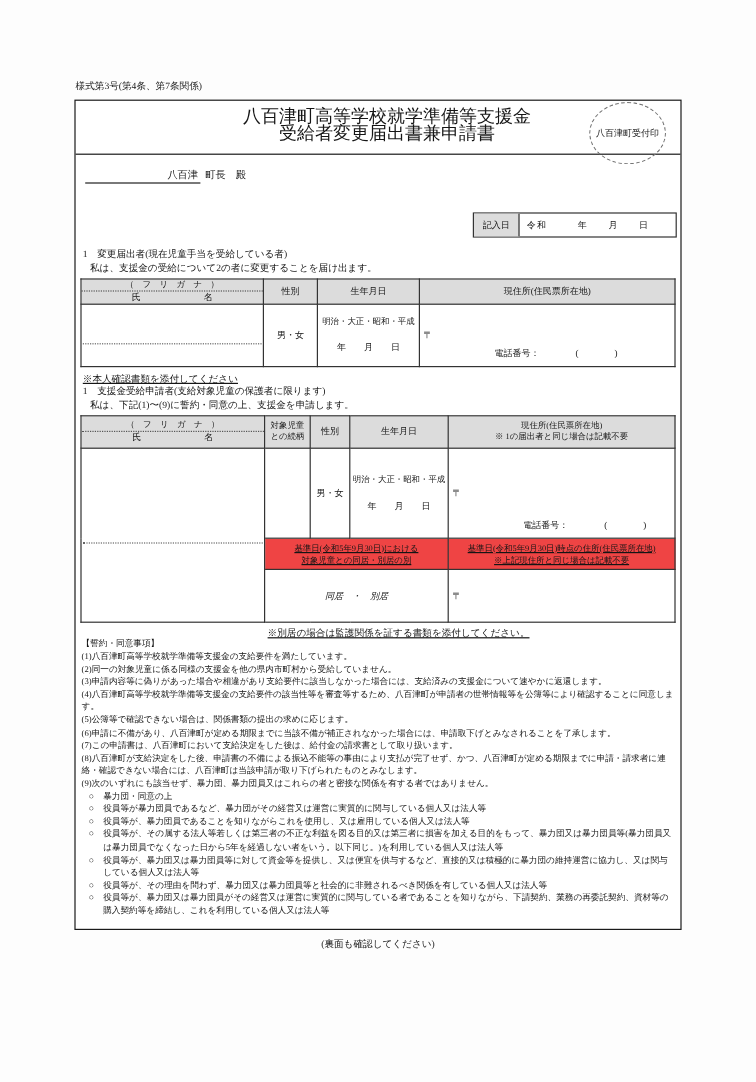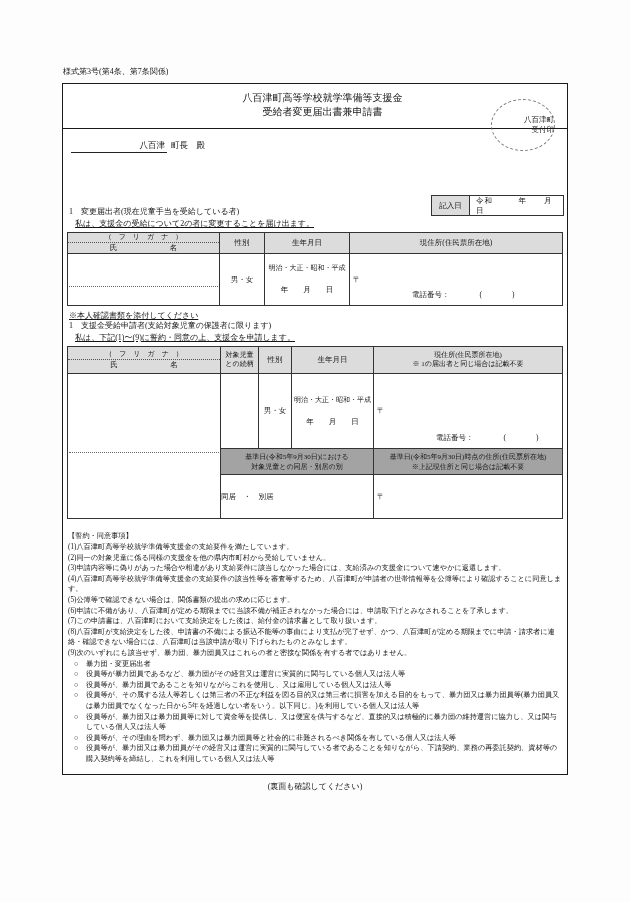--- a/index.html
+++ b/index.html
@@ -7,63 +7,63 @@
   body {
     font-family:"Liberation Serif","DejaVu Serif",serif;
     background:#fdfdfd; color:#151515; position:relative;
     -webkit-font-smoothing:antialiased;
   }
   .form-number { position:absolute; top:66px; left:63px; font-size:8px; }
   .sheet {
     position:absolute; top:83px; left:62px; width:506px; height:692px;
     border:1.5px solid #1a1a1a; background:#fff;
   }
-  .title-block { position:absolute; top:7px; left:15px; right:0; text-align:center; font-size:10px; line-height:14px; }
+  .title-block { position:absolute; top:7px; left:15px; right:0; text-align:center; font-size:15px; line-height:14px; }
   .title-sep { position:absolute; top:44px; left:0; right:0; border-top:1.5px solid #1a1a1a; }
   .stamp {
-    position:absolute; top:15px; right:12px; width:64px; height:52px;
+    position:absolute; top:1px; right:12px; width:64px; height:52px;
     border:1px dashed #777; border-radius:50%;
-    display:flex; flex-direction:column; align-items:flex-end; justify-content:center;
+    display:flex; align-items:center; justify-content:center;
     font-size:7.5px; line-height:10px; z-index:3; background:transparent;
   }
   .addressee { position:absolute; top:56px; left:8px; font-size:8.5px; }
   .addressee .line { display:inline-block; width:96px; border-bottom:1px solid #222; text-align:right; padding-right:2px; }
   .addressee .suffix { margin-left:4px;margin-top:22px; }
-  .entry-date { position:absolute; top:111px; right:3px; width:133px; height:21px; display:flex; border:1px solid #333; font-size:7.5px; }
+  .entry-date { position:absolute; top:93px; right:3px; width:170px; height:21px; display:flex; border:1px solid #333; font-size:7.5px; }
   .entry-date .lab { width:38px; background:#dcdcdc; border-right:1px solid #333; display:flex; align-items:center; justify-content:center; }
   .entry-date .val { flex:1; display:flex; align-items:center; padding-left:6px; letter-spacing:1px; }
 
   .sec { position:absolute; left:4px; right:4px; font-size:8px; }
   .sec1 { top:122px; }
   .sec2 { top:236px; }
   .sec-h { margin-left:2px; line-height:12px; }
-  .decl { margin-left:8px; line-height:12px; margin-bottom:2px;text-decoration:underline; }
+  .decl { margin-left:8px; line-height:12px; margin-bottom:2px; }
 
   table.t { width:100%; border-collapse:collapse; table-layout:fixed; font-size:7.5px;padding-left:16px; }
   table.t th, table.t td { border:1px solid #333; vertical-align:middle; }
   table.t th { background:#dcdcdc; font-weight:normal; text-align:center; padding:0; }
   .furi { border-bottom:1px dotted #555; font-size:7px; line-height:9px; }
   .nmh { line-height:10px; }
   td.namecell { vertical-align:top; }
   .furiline { height:14px; border-bottom:1px dotted #666; margin:0 1px; }
   td.c { text-align:center; }
   td.birth { text-align:center; padding:2px 0;margin-top:14px; }
   td.birth .era { font-size:7px; line-height:9px; }
   td.birth .ymd { margin-top:12px; }
   td.addr { position:relative; vertical-align:top; padding:2px 3px; }
   td.addr .tel { position:absolute; bottom:5px; left:62px; }
   .t1 tr.hdr th { height:20px; }
   .t1 tr.bdy td { height:52px; }
   .note1 { margin-top:4px; margin-left:2px; text-decoration:underline; line-height:11px; }
 
   .t2 tr.hdr th { height:27px; }
   .t2 tr.bdy td { height:75px; }
-  .t2 td.basehdr { background:#a3a3a3; text-align:center; font-size:7px; line-height:10px; height:26px; }
+  .t2 td.basehdr { background:#ef4444; text-align:center; font-size:7px; line-height:10px; height:26px;text-decoration:underline; }
   .t2 tr.basebdy td { height:44px; }
-  .t2 td.cohab { text-align:left; }
+  .t2 td.cohab { text-align:center;font-style:italic; }
   .hdr2l { font-size:7px; line-height:9.5px; }
   .note2 { margin-top:3px; margin-left:156px; text-decoration:underline; line-height:11px; }
 
   .pledge { position:absolute; top:446px; left:5px; right:4px; font-size:7.2px; line-height:10.6px; }
   .pledge-h { line-height:12px; }
   .pitem { }
   .bullet { display:flex; padding-left:6px; }
   .bullet .mk { flex:0 0 12px; }
   .bullet .tx { flex:1; }
 
@@ -189,36 +189,37 @@
         </td>
       </tr>
       <tr class="basebdy">
         <td class="cohab" colspan="3">同居　・　別居</td>
         <td class="addr">
           <div>〒</div>
         </td>
       </tr>
     </tbody>
       </table>
+    <div class="note2">※別居の場合は監護関係を証する書類を添付してください。</div>
   </div>
 
   <div class="pledge">
     <div class="pledge-h">【誓約・同意事項】</div>
     <div class="pitem">(1)八百津町高等学校就学準備等支援金の支給要件を満たしています。</div>
     <div class="pitem">(2)同一の対象児童に係る同様の支援金を他の県内市町村から受給していません。</div>
     <div class="pitem">(3)申請内容等に偽りがあった場合や相違があり支給要件に該当しなかった場合には、支給済みの支援金について速やかに返還します。</div>
     <div class="pitem">(4)八百津町高等学校就学準備等支援金の支給要件の該当性等を審査等するため、八百津町が申請者の世帯情報等を公簿等により確認することに同意します。</div>
     <div class="pitem">(5)公簿等で確認できない場合は、関係書類の提出の求めに応じます。</div>
     <div class="pitem">(6)申請に不備があり、八百津町が定める期限までに当該不備が補正されなかった場合には、申請取下げとみなされることを了承します。</div>
     <div class="pitem">(7)この申請書は、八百津町において支給決定をした後は、給付金の請求書として取り扱います。</div>
     <div class="pitem">(8)八百津町が支給決定をした後、申請書の不備による振込不能等の事由により支払が完了せず、かつ、八百津町が定める期限までに申請・請求者に連絡・確認できない場合には、八百津町は当該申請が取り下げられたものとみなします。</div>
     <div class="pitem">(9)次のいずれにも該当せず、暴力団、暴力団員又はこれらの者と密接な関係を有する者ではありません。</div>
     <div class="bullet">
       <span class="mk">○</span>
-      <span class="tx">暴力団・変更届出者</span>
+      <span class="tx">暴力団・同意の上</span>
     </div>
     <div class="bullet">
       <span class="mk">○</span>
       <span class="tx">役員等が暴力団員であるなど、暴力団がその経営又は運営に実質的に関与している個人又は法人等</span>
     </div>
     <div class="bullet">
       <span class="mk">○</span>
       <span class="tx">役員等が、暴力団員であることを知りながらこれを使用し、又は雇用している個人又は法人等</span>
     </div>
     <div class="bullet">

